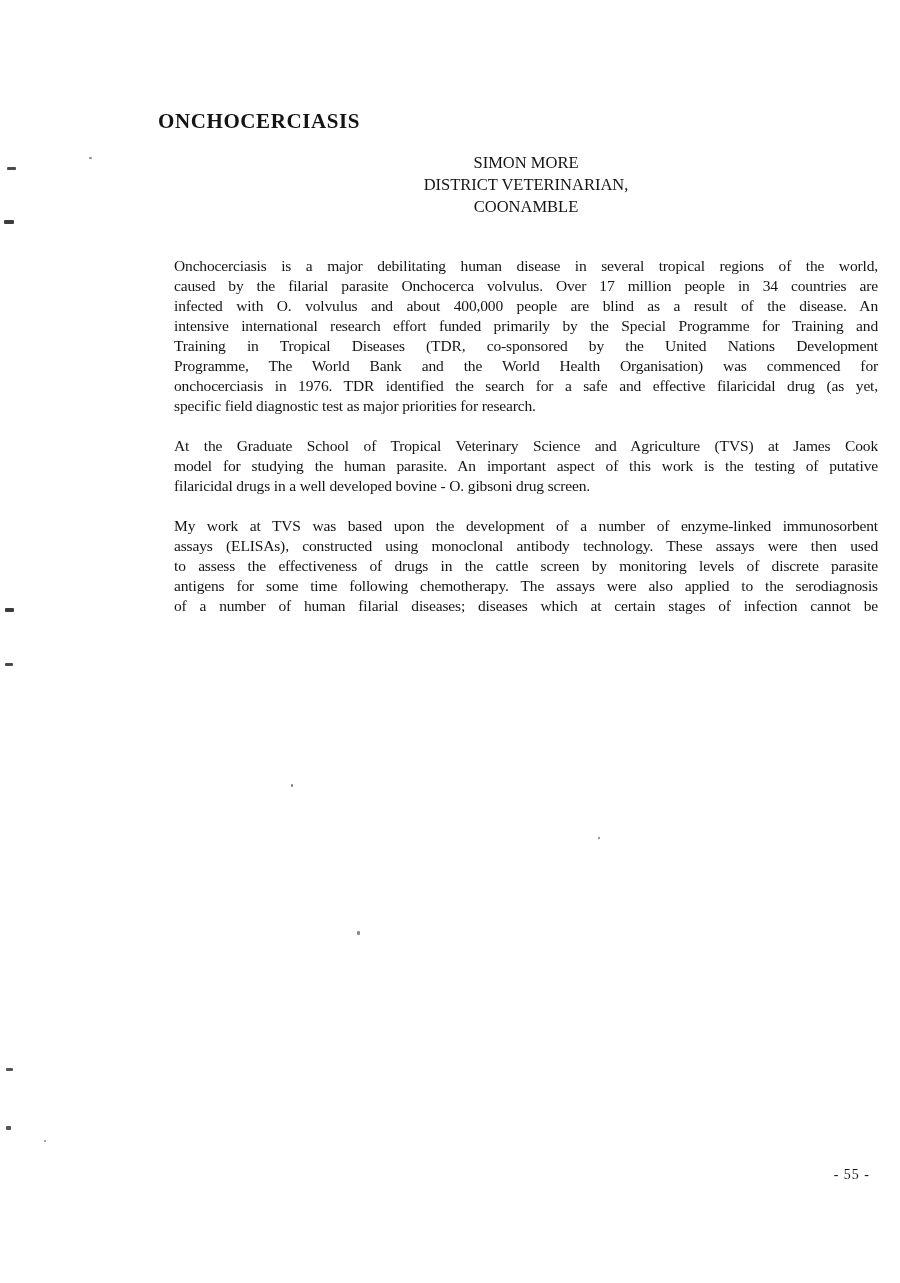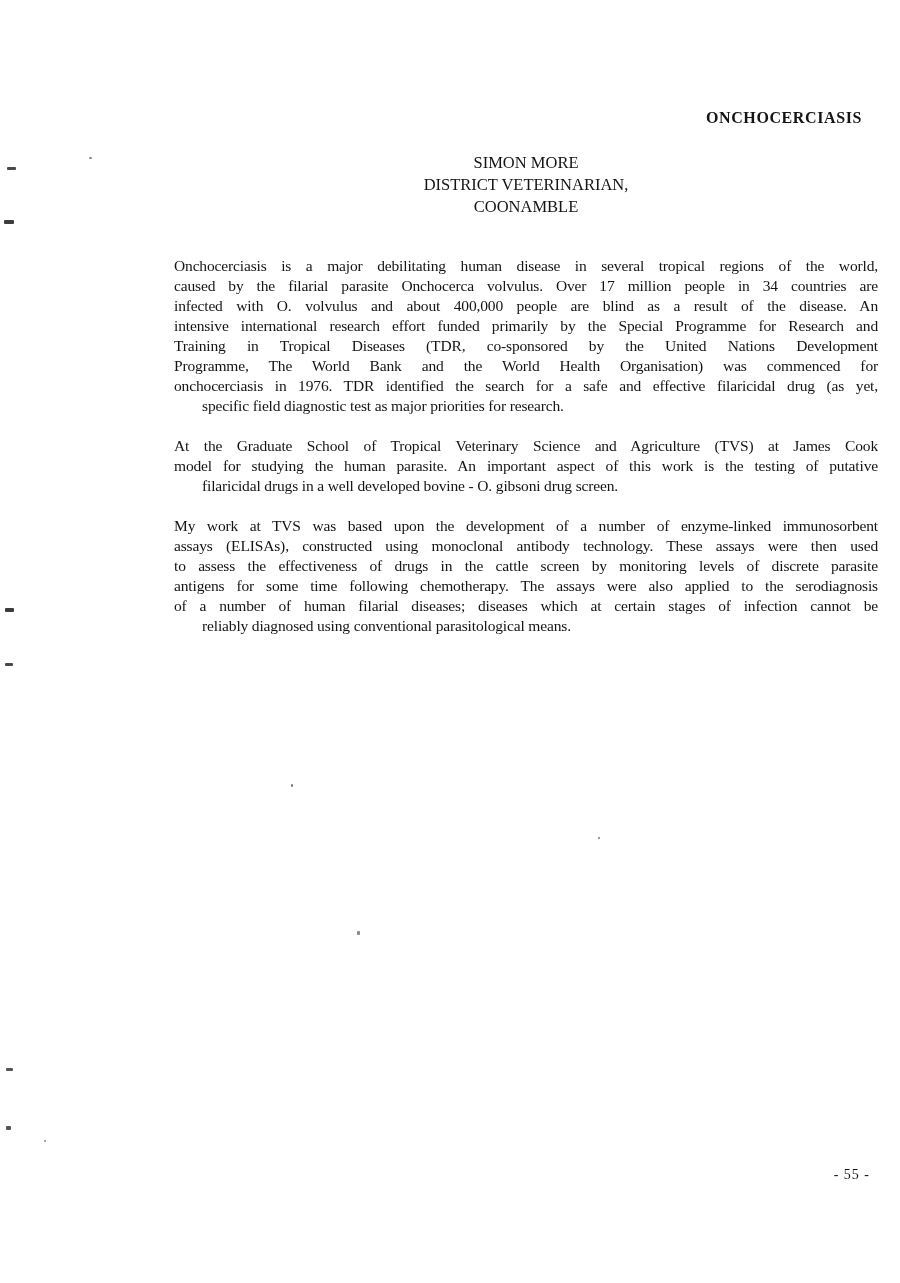--- a/index.html
+++ b/index.html
@@ -25,22 +25,22 @@
     position: absolute;
     left: 158px;
     top: 0;
     width: 704px;
   }
   .doc-title {
     position: absolute;
     top: 109px;
     left: 0;
     width: 100%;
-    text-align: right;
-    font-size: 16px;
+    text-align: left;
+    font-size: 21px;
     font-weight: bold;
     letter-spacing: 0.6px;
   }
   .byline {
     position: absolute;
     top: 152px;
     left: 16px;
     width: 100%;
     text-align: center;
     font-size: 16.5px;
@@ -60,21 +60,20 @@
     text-align: justify;
     text-align-last: justify;
     height: 20px;
     overflow: hidden;
   }
   .lline {
     text-align: left;
     text-align-last: left;
     height: 20px;
     overflow: hidden;
-    margin-left: 28px;
   }
   .page-number {
     position: absolute;
     top: 1167px;
     left: 8px;
     width: 100%;
     text-align: right;
     font-size: 14px;
     letter-spacing: 1px;
   }
@@ -105,40 +104,39 @@
       <div>DISTRICT VETERINARIAN,</div>
       <div>COONAMBLE</div>
     </div>
 
     <div class="bodytext">
 
       <div class="para">
         <div class="jline">Onchocerciasis is a major debilitating human disease in several tropical regions of the world,</div>
         <div class="jline">caused by the filarial parasite Onchocerca volvulus.  Over 17 million people in 34 countries are</div>
         <div class="jline">infected with O. volvulus and about 400,000 people are blind as a result of the disease.  An</div>
-        <div class="jline">intensive international research effort funded primarily by the Special Programme for Research and</div>
+        <div class="jline">intensive international research effort funded primarily by the Special Programme for Training and</div>
         <div class="jline">Training in Tropical Diseases (TDR, co-sponsored by the United Nations Development</div>
         <div class="jline">Programme, The World Bank and the World Health Organisation) was commenced for</div>
         <div class="jline">onchocerciasis in 1976.  TDR identified the search for a safe and effective filaricidal drug (as yet,</div>
         <div class="lline">specific field diagnostic test as major priorities for research.</div>
       </div>
 
       <div class="para">
         <div class="jline">At the Graduate School of Tropical Veterinary Science and Agriculture (TVS) at James Cook</div>
         <div class="jline">model for studying the human parasite.  An important aspect of this work is the testing of putative</div>
         <div class="lline">filaricidal drugs in a well developed bovine - O. gibsoni drug screen.</div>
       </div>
 
       <div class="para">
         <div class="jline">My work at TVS was based upon the development of a number of enzyme-linked immunosorbent</div>
         <div class="jline">assays (ELISAs), constructed using monoclonal antibody technology.  These assays were then used</div>
         <div class="jline">to assess the effectiveness of drugs in the cattle screen by monitoring levels of discrete parasite</div>
         <div class="jline">antigens for some time following chemotherapy.  The assays were also applied to the serodiagnosis</div>
         <div class="jline">of a number of human filarial diseases; diseases which at certain stages of infection cannot be</div>
-        <div class="lline">reliably diagnosed using conventional parasitological means.</div>
       </div>
 
     </div>
 
     <div class="page-number">- 55 -</div>
 
   </div>
 
   <div class="speck s1"></div>
   <div class="speck s2"></div>

